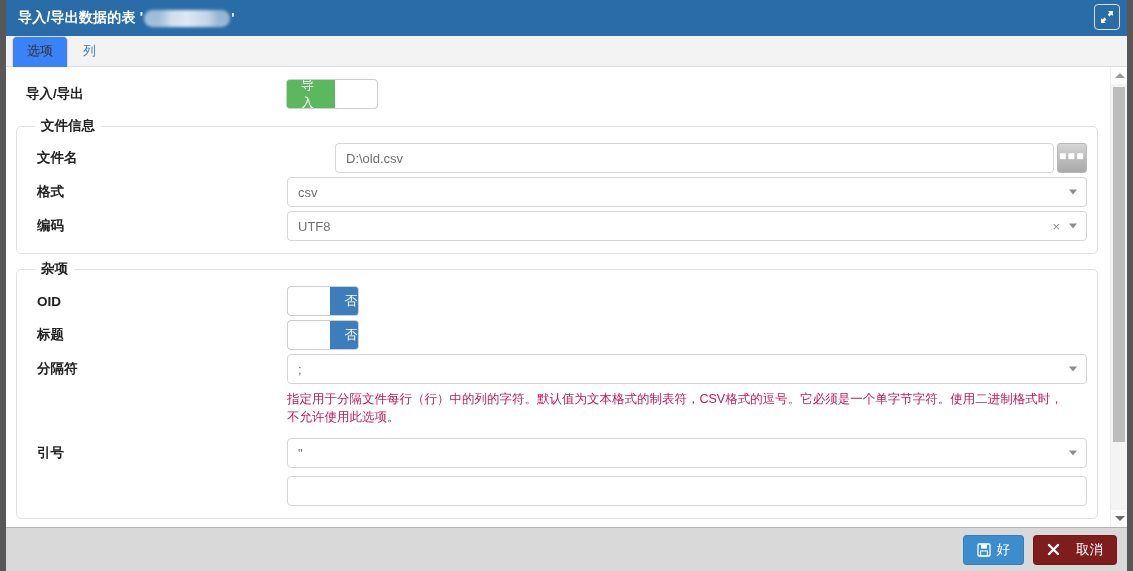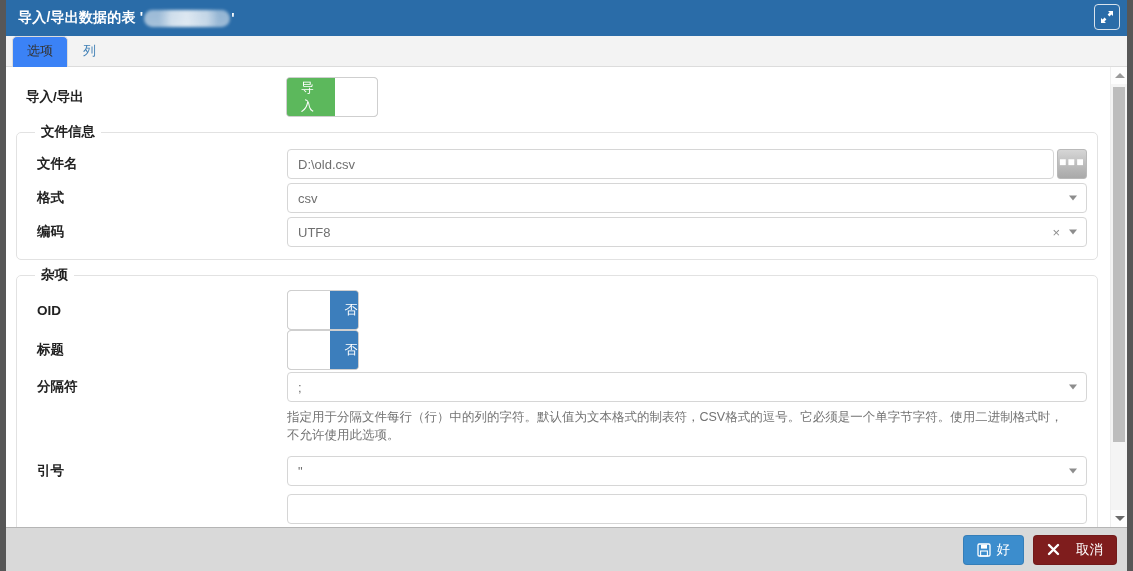--- a/index.html
+++ b/index.html
@@ -134,21 +134,21 @@
   }
   fieldset.group > legend {
     font-size: 13.5px; font-weight: bold; color: #222;
     padding: 0 6px; margin-left: 8px;
   }
   fieldset.group .row-label { width: 260px; min-width: 260px; }
 
   
   .toggle {
     display: inline-flex;
-    height: 40px;
+    height: 30px;
     border: 1px solid #cfcfcf;
     border-radius: 4px;
     overflow: hidden;
     cursor: pointer;
     background: #a3a3a3;
     font-family: Liberation Serif, serif;
   }
   .toggle .seg {
     display: flex; align-items: center; justify-content: center;
     font-size: 13px;
@@ -167,21 +167,21 @@
     height: 30px;
     border: 1px solid #d6d6d6;
     border-radius: 4px;
     background: #fff;
     display: flex; align-items: center;
     font-size: 13px; color: #6f6f6f;
     padding: 0 10px;
     width: 100%;
     position: relative;
   }
-  .input-wrap { display: flex; width: 100%; align-items: stretch; }
+  .input-wrap { display: flex; width: 100%; align-items: stretch; margin-left: 48px; }
   .browse-btn {
     width: 30px; min-width: 30px; height: 30px;
     margin-left: 3px;
     border: 1px solid #b9b9b9;
     border-radius: 3px;
     background: linear-gradient(180deg, #d6d6d6 0%, #bdbdbd 52%, #a9a9a9 100%);
     display: flex; align-items: flex-start; justify-content: center;
     padding-top: 6px;
     cursor: pointer;
   }
@@ -195,21 +195,21 @@
     border-left: 4.5px solid transparent;
     border-right: 4.5px solid transparent;
     border-top: 5px solid #8d8d8d;
   }
   .clear-x {
     position: absolute; right: 26px; top: 50%;
     transform: translateY(-50%);
     font-size: 13px; color: #8d8d8d; cursor: pointer; line-height: 1;
   }
   .helptext {
-    font-size: 12.5px; color: #737373;
+    font-size: 12.5px; color: #be185d;
     line-height: 18px;
     padding: 4px 12px 2px 0;
   }
 
   
   #scrollbar {
     position: absolute; right: 0; top: 0; bottom: 0;
     width: 17px;
     background: #fdfdfd;
     border-left: 1px solid #eeeeee;

